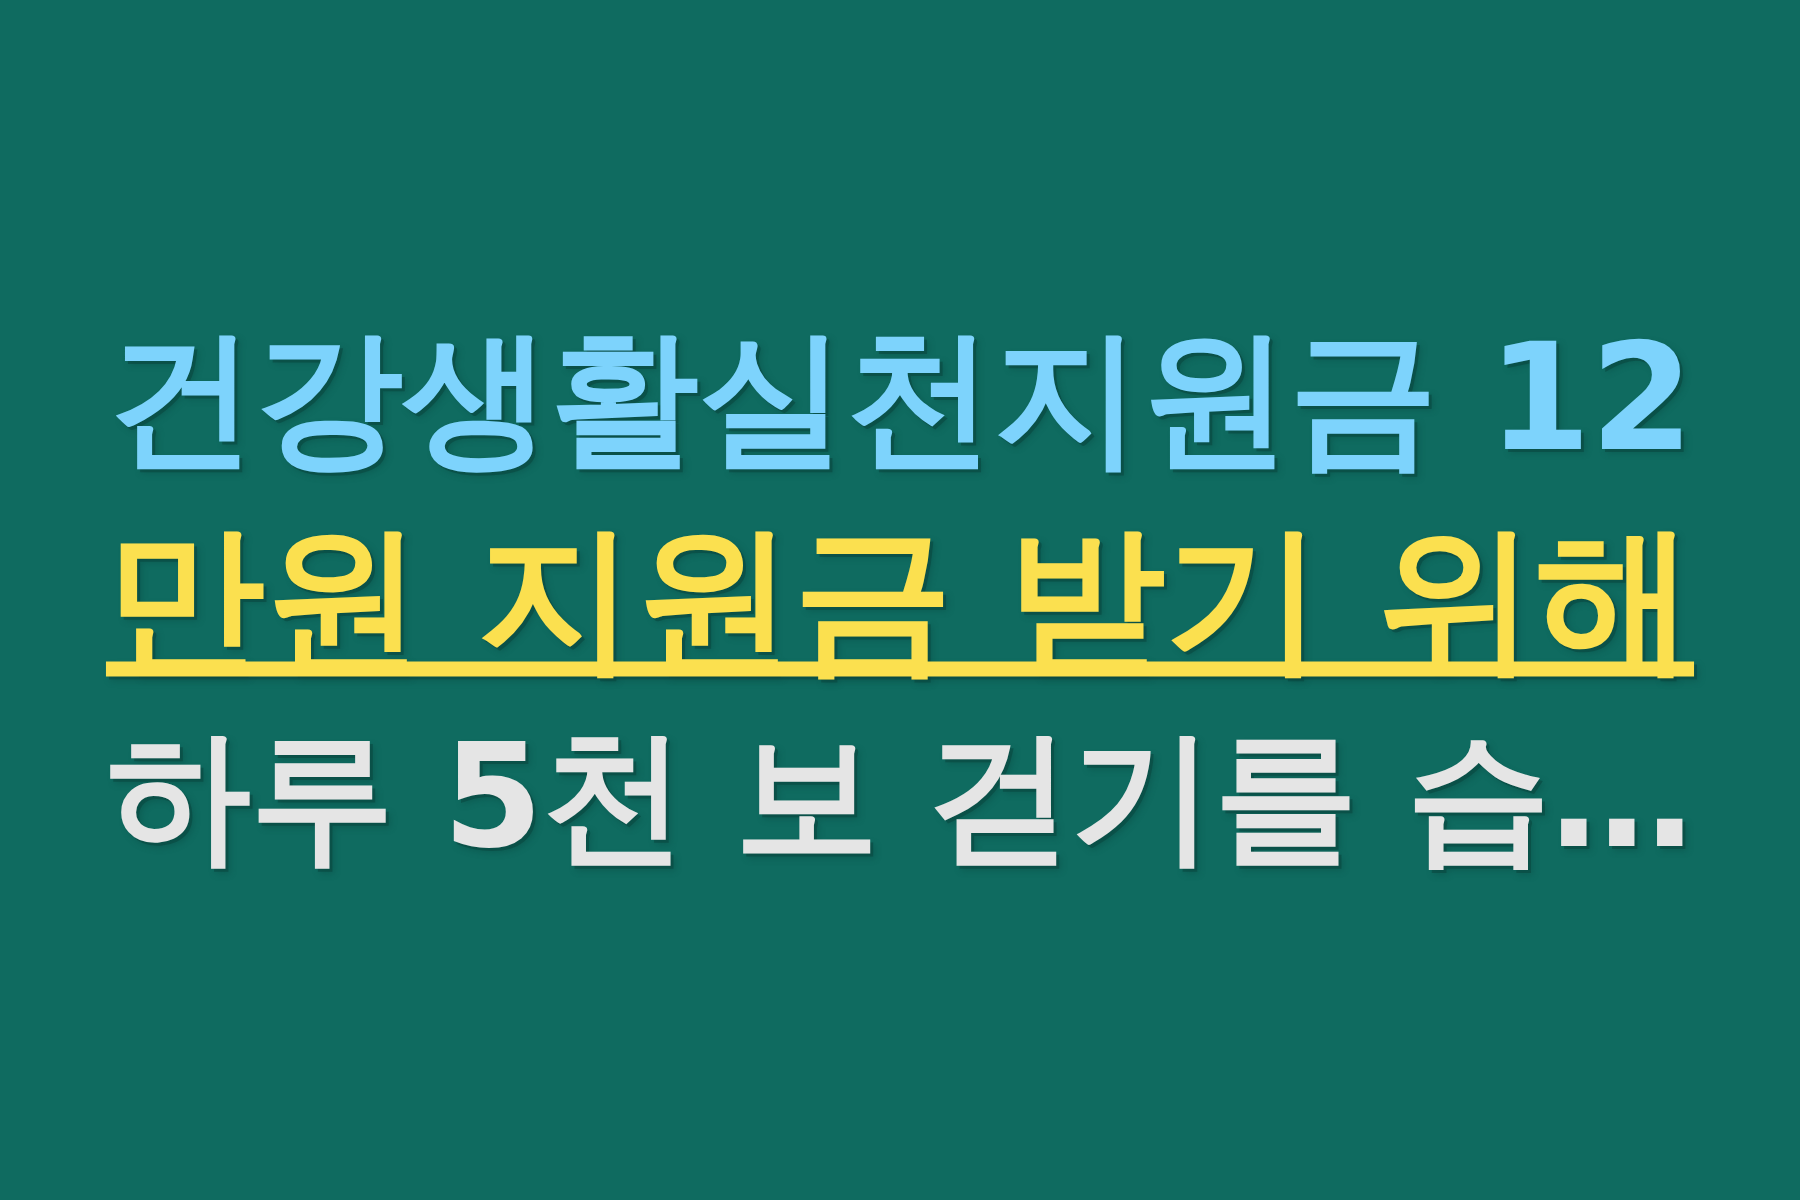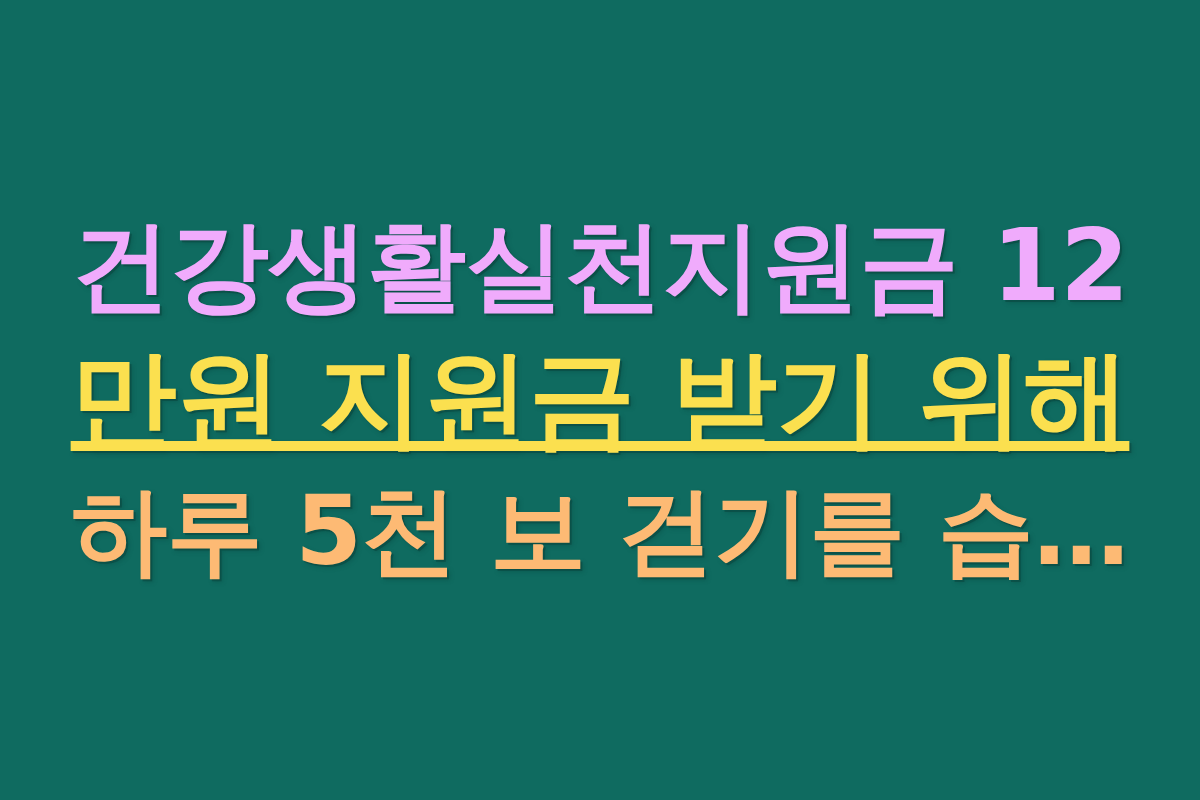--- a/index.html
+++ b/index.html
@@ -46,21 +46,21 @@
        3px 3px 4px rgba(7, 58, 51, 0.38);
   }
 </style>
 </head>
 <body>
 
 <div id="thumbnail-card" style="background: rgb(15, 107, 96);">
 
   <div id="headline-block">
 
-    <span class="headline-line" style="color: #f0abfc; text-shadow: rgba(9, 70, 62, 0.55) 2px 2px 0px, rgba(9, 70, 62, 0.38) 3px 3px 4px; font-size: 99px;">건강생활실천지원금 12</span>
+    <span class="headline-line" style="color: #7dd3fc; text-shadow: rgba(9, 70, 62, 0.55) 2px 2px 0px, rgba(9, 70, 62, 0.38) 3px 3px 4px; font-size: 99px;">건강생활실천지원금 12</span>
 
     <span class="headline-line" style="color: rgb(251, 224, 79); text-shadow: rgba(9, 70, 62, 0.55) 2px 2px 0px, rgba(9, 70, 62, 0.38) 3px 3px 4px; font-size: 106px; text-decoration: underline;">만원 지원금 받기 위해</span>
 
-    <span class="headline-line" style="color: #fdba74; text-shadow: rgba(9, 70, 62, 0.55) 2px 2px 0px, rgba(9, 70, 62, 0.38) 3px 3px 4px; font-size: 96px;">하루 5천 보 걷기를 습…</span>
+    <span class="headline-line" style="color: #e5e5e5; text-shadow: rgba(9, 70, 62, 0.55) 2px 2px 0px, rgba(9, 70, 62, 0.38) 3px 3px 4px; font-size: 96px;">하루 5천 보 걷기를 습…</span>
 
   </div>
 
 </div>
 
 </body></html>

